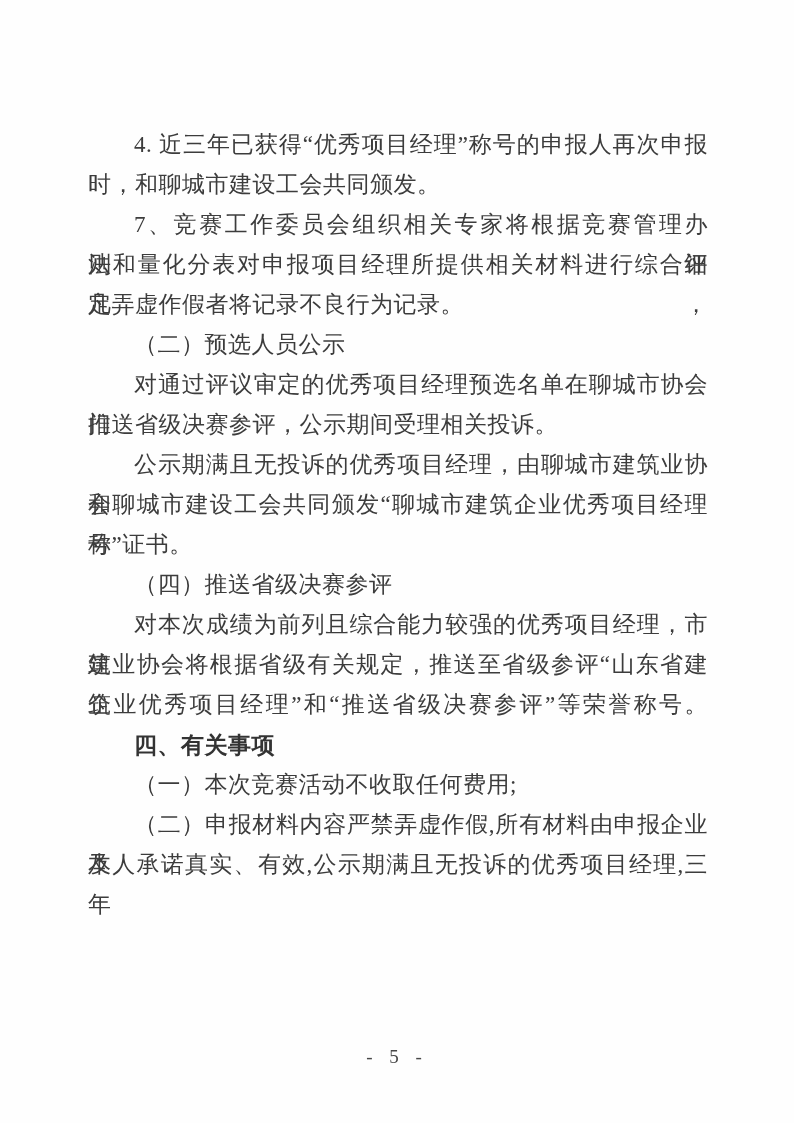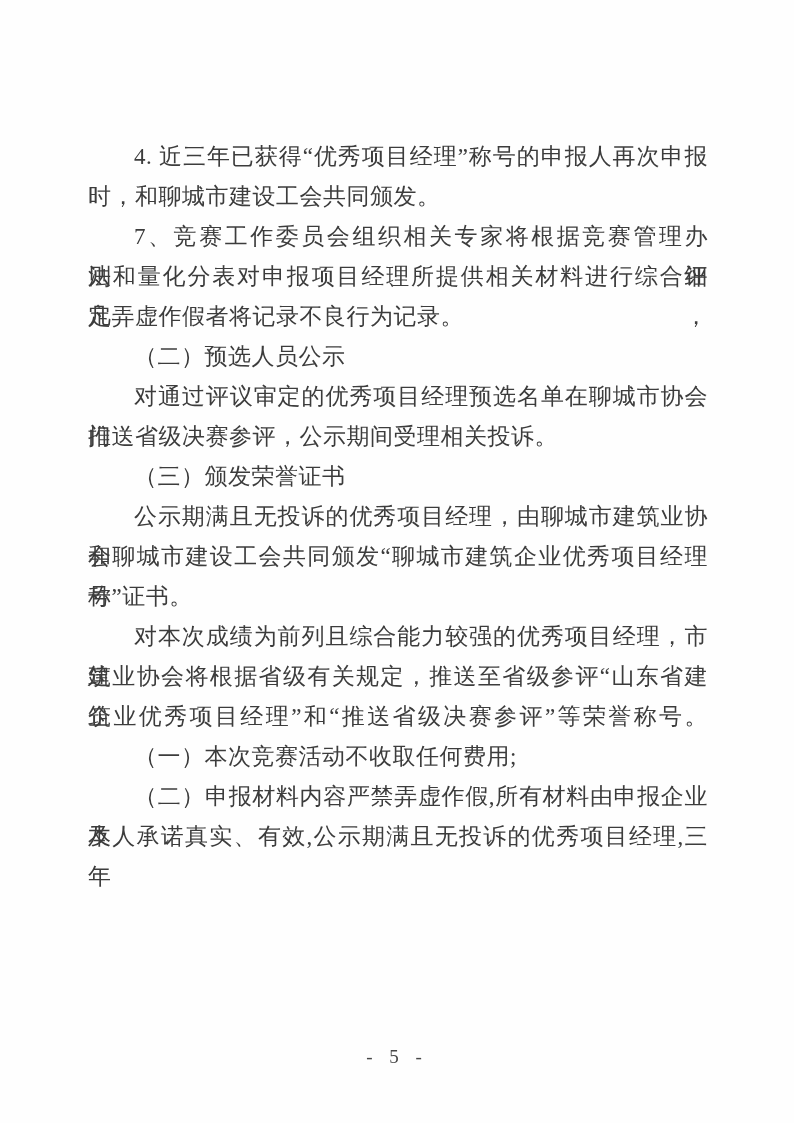--- a/index.html
+++ b/index.html
@@ -14,21 +14,20 @@
     margin: 0 auto;
     background: #fefefe;
     overflow: hidden;
     font-family: "Liberation Serif", "DejaVu Serif", serif;
   }
   .content {
     position: absolute;
     left: 88px;
     top: 125px;
     width: 620px;
-    margin-top: 12px;
   }
   .line {
     height: 40px;
     line-height: 40px;
     font-size: 23px;
     letter-spacing: 0.5px;
     color: #3c3c3c;
     white-space: nowrap;
   }
   .line.full {
@@ -62,26 +61,27 @@
 <div class="page">
   <div class="content">
     <div class="line indent full">4. 近三年已获得“优秀项目经理”称号的申报人再次申报</div>
     <div class="line">时，和聊城市建设工会共同颁发。</div>
     <div class="line indent full">7、竞赛工作委员会组织相关专家将根据竞赛管理办法、细</div>
     <div class="line full">则和量化分表对申报项目经理所提供相关材料进行综合评定，</div>
     <div class="line">凡弄虚作假者将记录不良行为记录。</div>
     <div class="line indent">（二）预选人员公示</div>
     <div class="line indent full">对通过评议审定的优秀项目经理预选名单在聊城市协会门</div>
     <div class="line">推送省级决赛参评，公示期间受理相关投诉。</div>
-    <div class="line indent">（三）颁发荣誉证书</div>
     <div class="line indent full">公示期满且无投诉的优秀项目经理，由聊城市建筑业协会</div>
     <div class="line full">和聊城市建设工会共同颁发“聊城市建筑企业优秀项目经理称</div>
     <div class="line">号”证书。</div>
+    <div class="line indent">（四）推送省级决赛参评</div>
     <div class="line indent full">对本次成绩为前列且综合能力较强的优秀项目经理，市建</div>
     <div class="line full">筑业协会将根据省级有关规定，推送至省级参评“山东省建筑</div>
     <div class="line full">企业优秀项目经理”和“推送省级决赛参评”等荣誉称号。</div>
+    <div class="line indent heading">四、有关事项</div>
     <div class="line indent">（一）本次竞赛活动不收取任何费用;</div>
     <div class="line indent full">（二）申报材料内容严禁弄虚作假,所有材料由申报企业及</div>
     <div class="line full">本人承诺真实、有效,公示期满且无投诉的优秀项目经理,三年</div>
   </div>
 
   <div class="page-footer">- 5 -</div>
 </div>
 
 </body></html>

